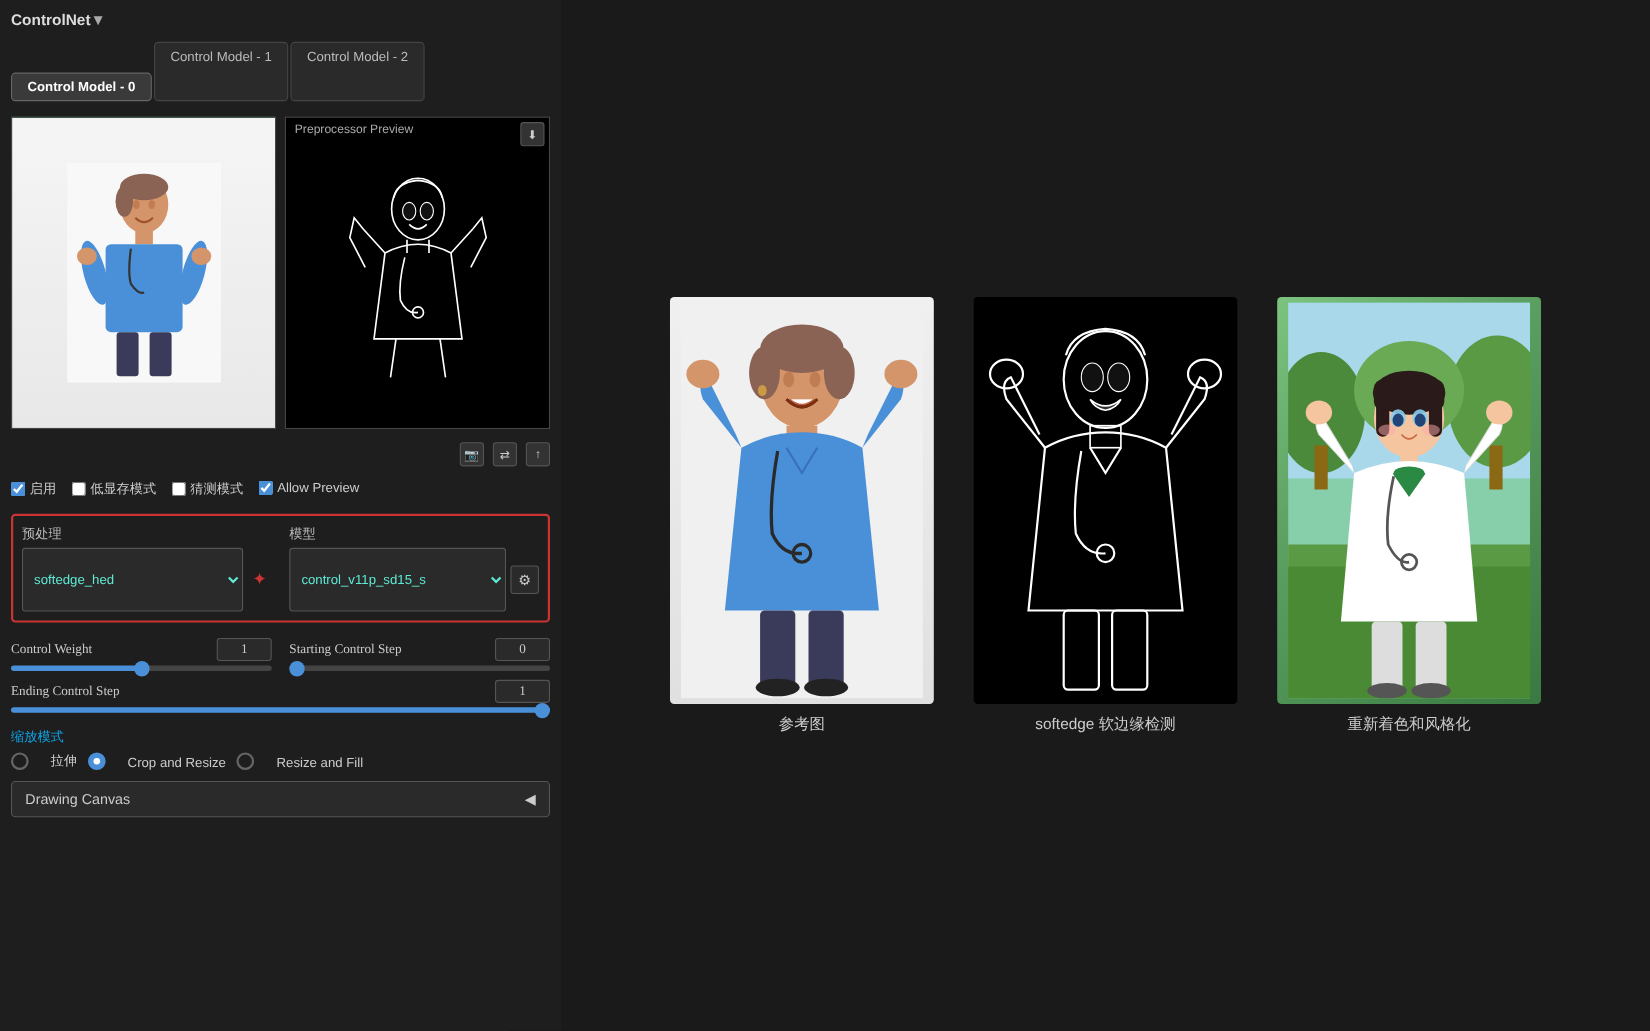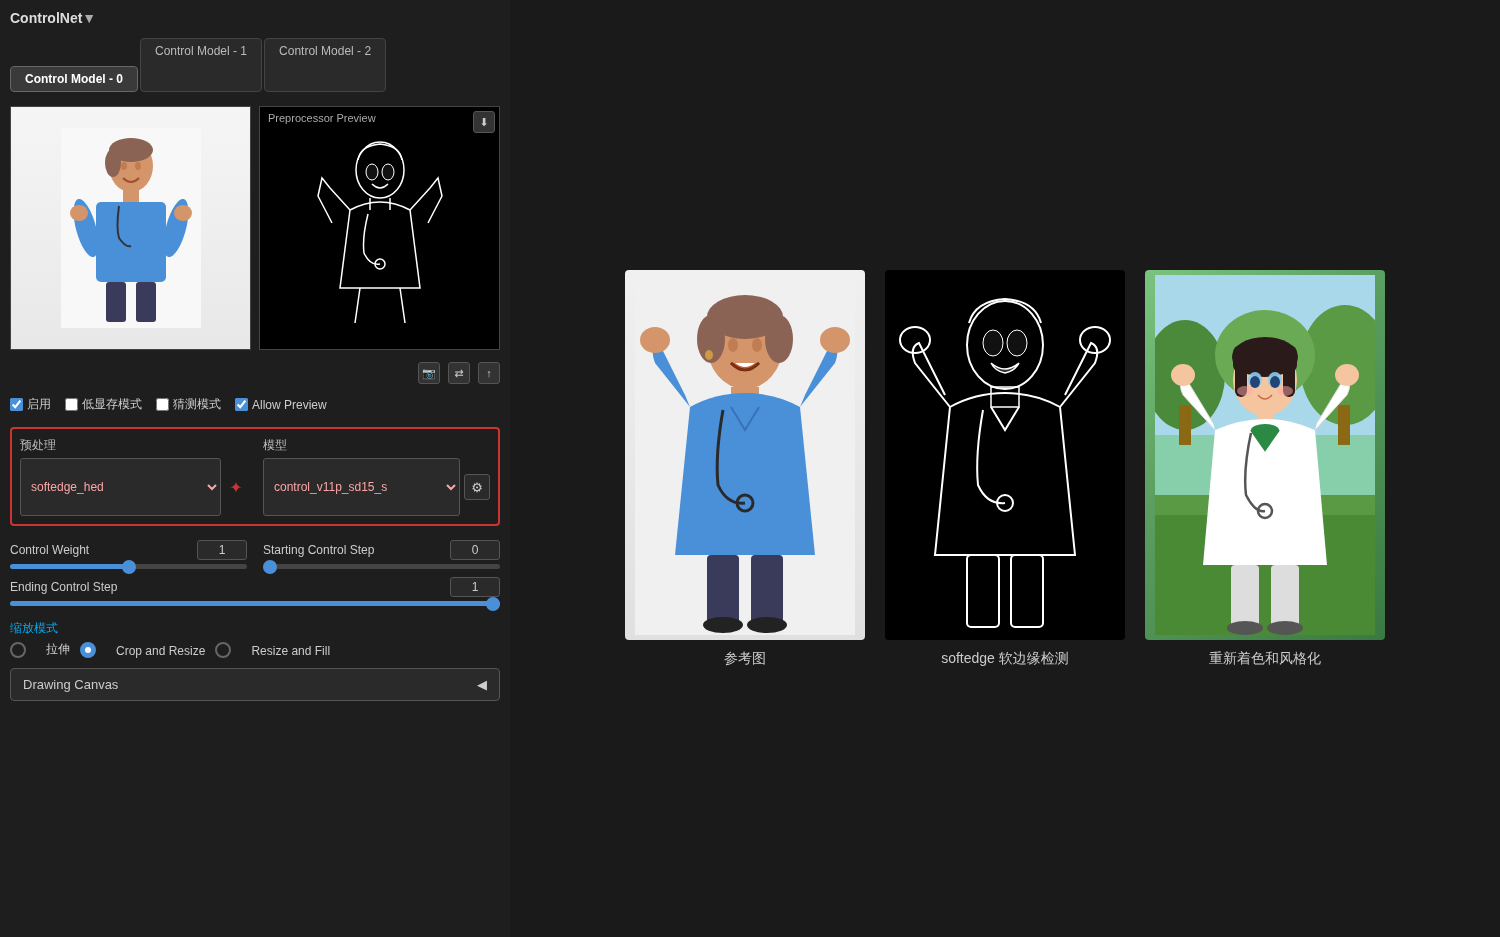--- a/index.html
+++ b/index.html
@@ -75,21 +75,21 @@
       display: flex;
       gap: 8px;
       margin-bottom: 6px;
     }
 
     .image-box {
       position: relative;
       flex: 1;
       background: #14532d;
       border: 1px solid #444;
-      height: 244px;
+      height: 284px;
       overflow: hidden;
     }
 
     .image-box-label {
       position: absolute;
       top: 4px;
       left: 4px;
       font-size: 11px;
       color: #aaa;
       background: rgba(0,0,0,0.5);
@@ -151,21 +151,21 @@
     .toolbar-row {
       display: flex;
       justify-content: flex-end;
       gap: 8px;
       margin-bottom: 6px;
     }
 
     
     .checkbox-row {
       display: flex;
-      align-items: center;
+      align-items: flex-start;
       gap: 14px;
       margin-bottom: 8px;
     }
 
     .checkbox-item {
       display: flex;
       align-items: center;
       gap: 4px;
       cursor: pointer;
     }
@@ -207,21 +207,21 @@
 
     .select-row {
       display: flex;
       align-items: center;
       gap: 4px;
     }
 
     select {
       background: #2a2a2a;
       border: 1px solid #555;
-      color: #fca5a5;
+      color: #5eead4;
       padding: 20px 6px;
       border-radius: 3px;
       font-size: 12px;
       flex: 1;
       cursor: pointer;
     }
 
     .star-btn {
       width: 22px;
       height: 22px;
@@ -258,20 +258,21 @@
     .slider-row {
       display: flex;
       flex-direction: column;
       gap: 4px;
     }
 
     .slider-header {
       display: flex;
       justify-content: space-between;
       align-items: center;
+      font-family: Liberation Serif, serif;
     }
 
     .slider-label {
       font-size: 12px;
       color: #ccc;
     }
 
     .slider-value-box {
       background: #2a2a2a;
       border: 1px solid #555;
@@ -382,21 +383,21 @@
       flex: 1;
       padding: 30px;
       display: flex;
       flex-direction: column;
       justify-content: center;
       align-items: center;
     }
 
     .gallery-row {
       display: flex;
-      gap: 20px;
+      gap: 36px;
       justify-content: center;
       align-items: flex-end;
     }
 
     .gallery-item {
       display: flex;
       flex-direction: column;
       align-items: center;
       gap: 10px;
     }

